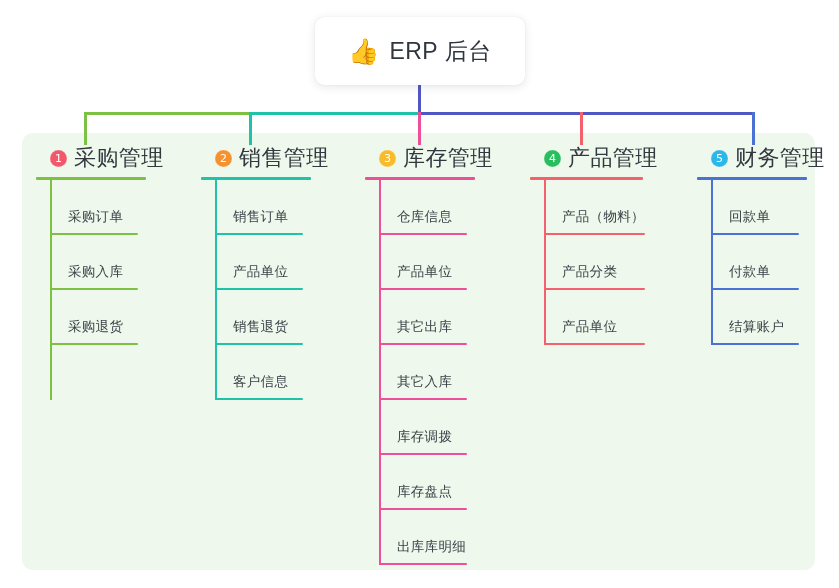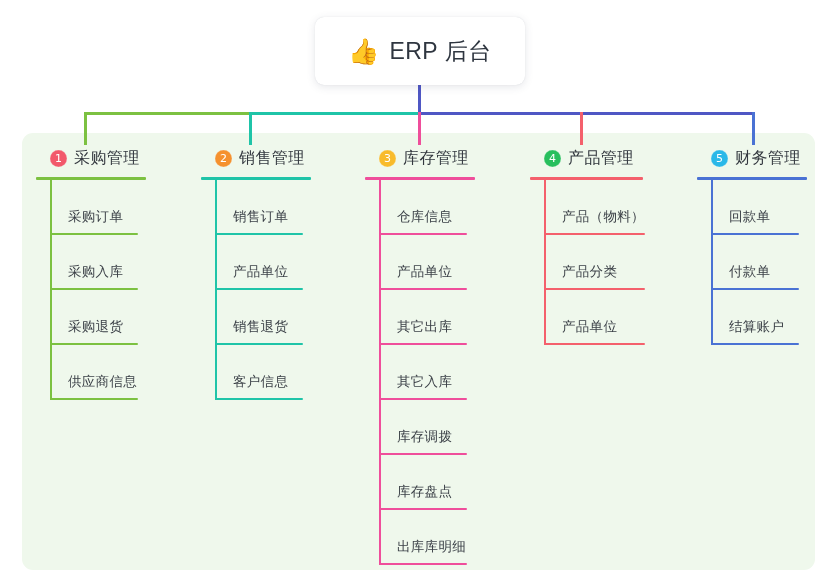--- a/index.html
+++ b/index.html
@@ -95,21 +95,21 @@
     border-radius: 50%;
     color: #ffffff;
     font-size: 11px;
     line-height: 17px;
     text-align: center;
     font-family: "DejaVu Sans", sans-serif;
     flex: 0 0 auto;
     box-shadow: inset 0 0 0 0.5px rgba(255,255,255,0.25);
   }
   .col-title {
-    font-size: 16px;
+    font-size: 22px;
     color: #33383f;
     white-space: nowrap;
     letter-spacing: 0.4px;
   }
   .head-rule {
     height: 3px;
     margin-top: 6px;
     border-radius: 1px;
   }
   .col-body {
@@ -177,24 +177,20 @@
           <div class="sub-rule" style="width: 88px; background: rgb(124, 193, 65);"></div>
         </div>
         <div class="sub-item">
           <span class="sub-label" style="left: 32px;">采购入库</span>
           <div class="sub-rule" style="width: 88px; background: rgb(124, 193, 65);"></div>
         </div>
         <div class="sub-item">
           <span class="sub-label" style="left: 32px;">采购退货</span>
           <div class="sub-rule" style="width: 88px; background: rgb(124, 193, 65);"></div>
         </div>
-        <div class="sub-item">
-          <span class="sub-label" style="left: 32px;">供应商信息</span>
-          <div class="sub-rule" style="width: 88px; background: rgb(124, 193, 65);"></div>
-        </div>
       </div>
     </div>
     <div class="column" style="left: 201px;">
       <div class="col-head">
         <span class="badge" style="background: rgb(245, 145, 46);">2</span>
         <span class="col-title">销售管理</span>
       </div>
       <div class="head-rule" style="width: 110px; background: rgb(31, 196, 168);"></div>
       <div class="col-body">
         <div class="spine" style="background: rgb(31, 196, 168); height: 220px;"></div>

